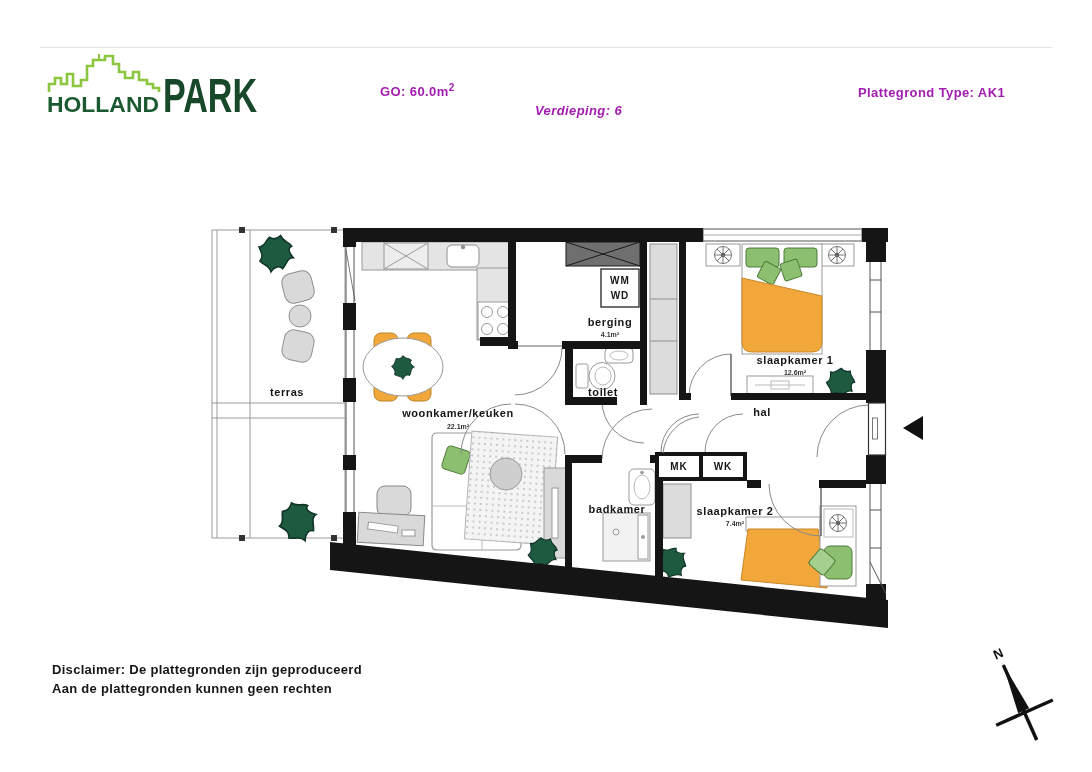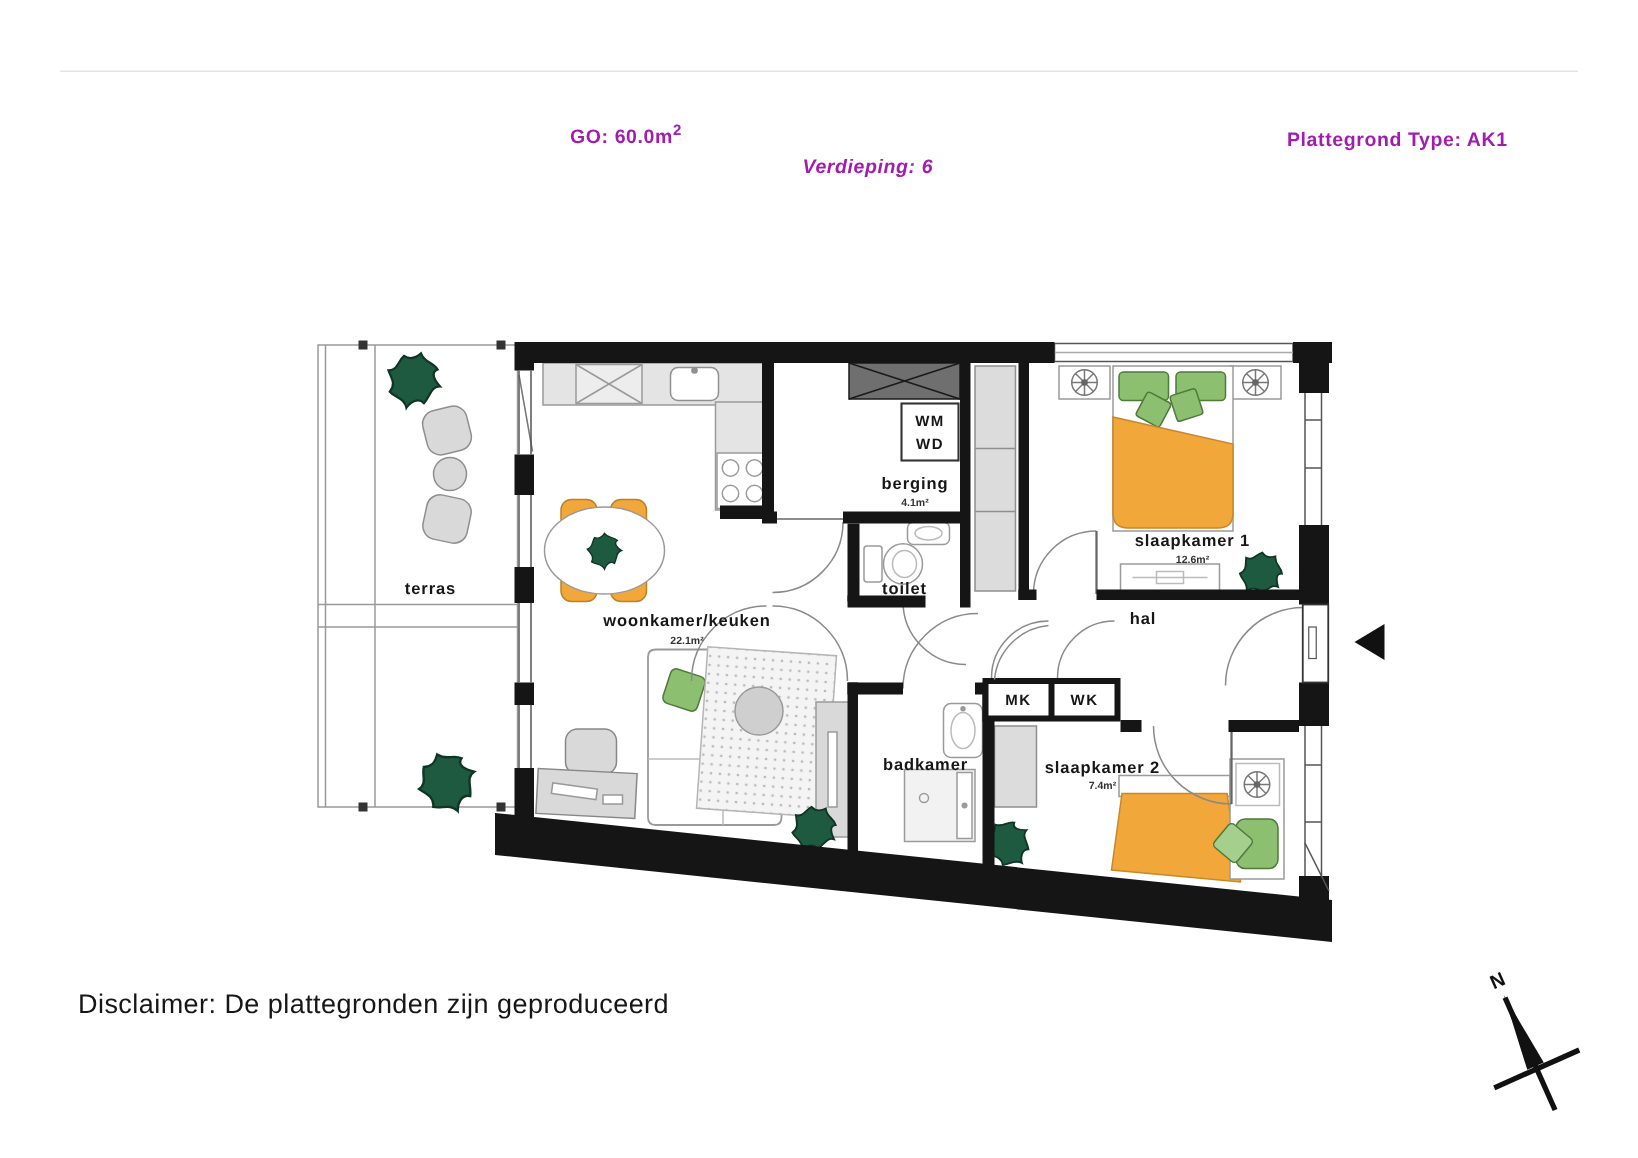--- a/index.html
+++ b/index.html
@@ -7,33 +7,43 @@
         font-family:"Liberation Sans", sans-serif;color:#111;}
   .topline{position:absolute;left:40px;top:47px;width:1012px;height:1px;background:#e3e3e3;}
   .logo{position:absolute;left:45px;top:52px;width:215px;height:72px;}
   .meta{position:absolute;font-size:13px;font-weight:700;letter-spacing:.4px;color:#a21caf;white-space:nowrap;}
   .meta sup{font-size:10px;font-weight:700;}
   .go{left:380px;top:82px;}
   .adres{left:535px;top:83px;}
   .verdieping{left:535px;top:103px;font-style:italic;}
   .ptype{left:858px;top:85px;text-align:right;}
   .plan{position:absolute;left:0;top:0;}
-  .disclaimer{position:absolute;left:52px;top:660px;font-size:18px;font-weight:400;
+  .disclaimer{position:absolute;left:52px;top:660px;font-size:13px;font-weight:700;
               letter-spacing:.3px;line-height:19px;color:#161616;}
   text{font-family:"Liberation Sans", sans-serif;}
   .roomlbl{font-size:11px;font-weight:700;fill:#161616;letter-spacing:.6px;}
   .arealbl{font-size:7px;font-weight:700;fill:#333;}
   .boxlbl{font-size:10px;font-weight:700;fill:#161616;letter-spacing:1px;}
 </style>
 </head>
 <body>
 
 <div class="page">
   <div class="topline"></div>
 
+  <div class="logo">
+    <svg width="215" height="72" viewBox="0 0 215 72">
+      <g>
+        <path d="M4,40 L4,32 L10,32 L10,26 L16,26 L16,32 L22,32 L22,22 L28,22 L28,34 L36,34 L36,28 L42,28 L42,14 L48,14 L48,8 L60,8 L60,4 L68,4 L68,12 L74,12 L74,20 L80,20 L80,26 L88,26 L88,20 L94,20 L94,28 L102,28 L102,32 L108,32 L108,36 L114,36 L114,40" fill="none" stroke="#8cc63f" stroke-width="2.6"></path>
+        <line x1="54" y1="8" x2="54" y2="2" stroke="#8cc63f" stroke-width="2"></line>
+      </g>
+      <text x="2" y="60" font-family="Liberation Serif, serif" font-weight="bold" font-size="22" fill="#1b5a30" textLength="112" lengthAdjust="spacingAndGlyphs">HOLLAND</text>
+      <text x="118" y="60" font-family="Liberation Serif, serif" font-weight="bold" font-size="48" fill="#17482a" textLength="94" lengthAdjust="spacingAndGlyphs">PARK</text>
+    </svg>
+  </div>
 
   <div class="meta go">
     <span>GO: 60.0m</span><sup>2</sup>
   </div>
   <div class="meta verdieping">Verdieping: 6</div>
   <div class="meta ptype">Plattegrond Type: AK1</div>
 
   <svg class="plan" width="1092" height="772" viewBox="0 0 1092 772">
     <defs>
       <pattern id="dots" width="6" height="6" patternUnits="userSpaceOnUse">
@@ -284,14 +294,15 @@
     <g transform="translate(1018,698) rotate(-24)">
       <line x1="0" y1="-36" x2="0" y2="46" stroke="#111" stroke-width="3.5"></line>
       <polygon points="-6,14 0,-38 6,14" fill="#111"></polygon>
       <line x1="-31" y1="16" x2="31" y2="16" stroke="#111" stroke-width="3.5"></line>
       <text x="0" y="-44" text-anchor="middle" font-size="13" font-weight="bold" fill="#111">N</text>
     </g>
   </svg>
 
   <div class="disclaimer">
     <div>Disclaimer: De plattegronden zijn geproduceerd</div>
+    <div>Aan de plattegronden kunnen geen rechten</div>
   </div>
 </div>
 
 </body></html>

